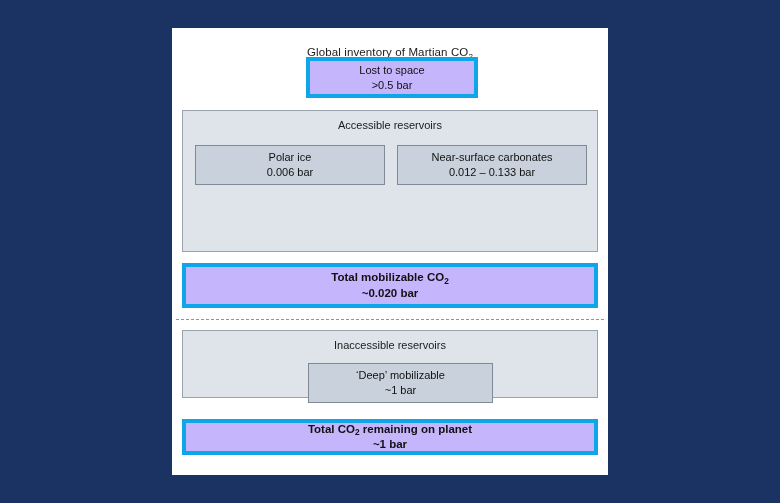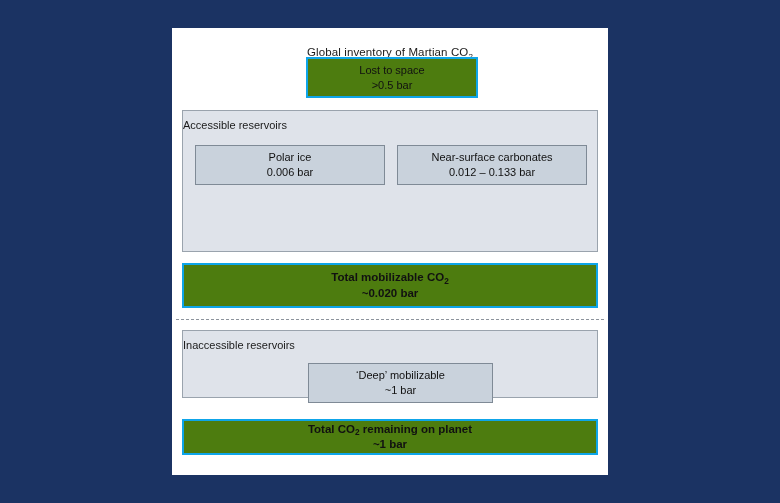--- a/index.html
+++ b/index.html
@@ -62,38 +62,38 @@
 
   sub {
     font-size: 0.72em;
     vertical-align: baseline;
     position: relative;
     top: 0.28em;
   }
 
   
   .green-box {
-    background: #4d7c0f;
-    border: 2px solid #0ea5e9;
+    background: #c4b5fd;
+    border: 4px solid #0ea5e9;
     font-size: 11px;
   }
   .green-box.bold {
     font-weight: bold;
     font-size: 11.5px;
   }
 
   
   .panel {
     box-sizing: border-box;
     background: #dfe3ea;
     border: 1px solid #9aa3ad;
     position: relative;
   }
   .panel-title {
-    text-align: left;
+    text-align: center;
     font-size: 11px;
     color: #1a1a1a;
     padding-top: 8px;
     line-height: 1.2;
   }
 
   
   .sub-box {
     background: #c9d2dc;
     border: 1px solid #7f8a96;

